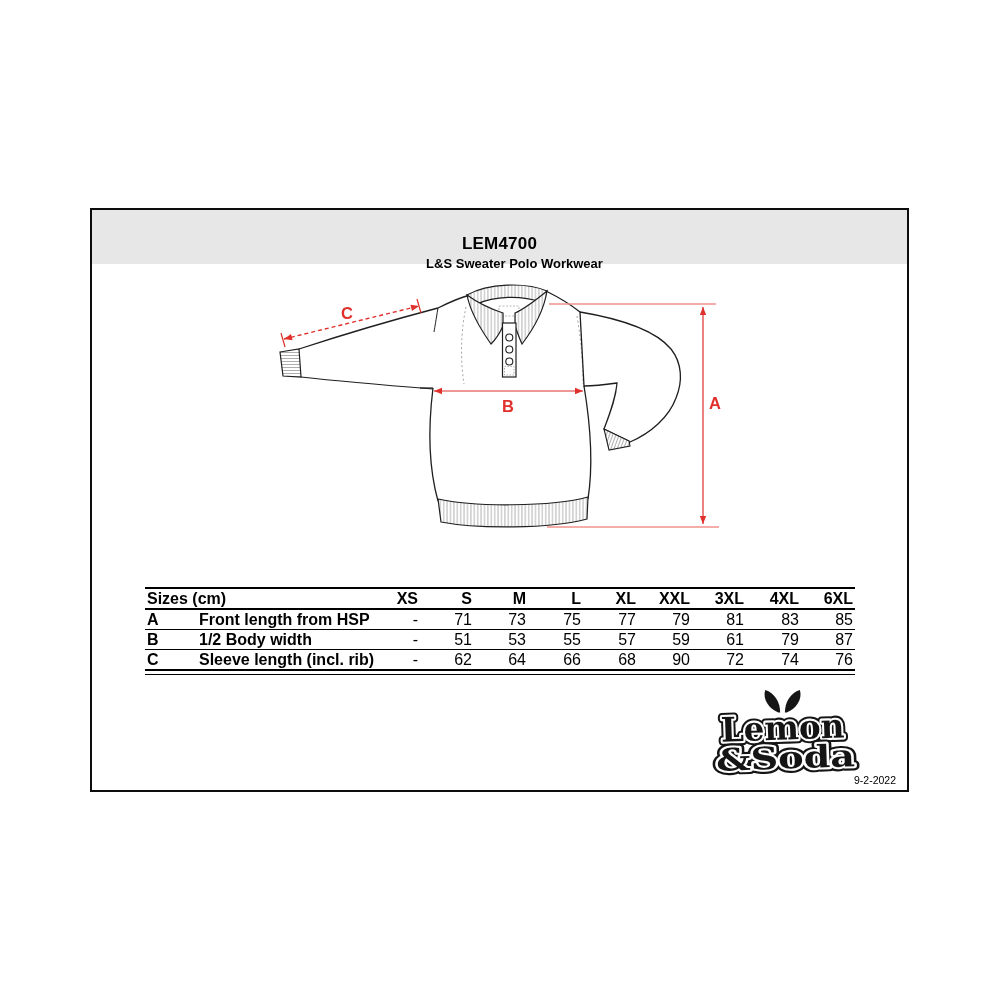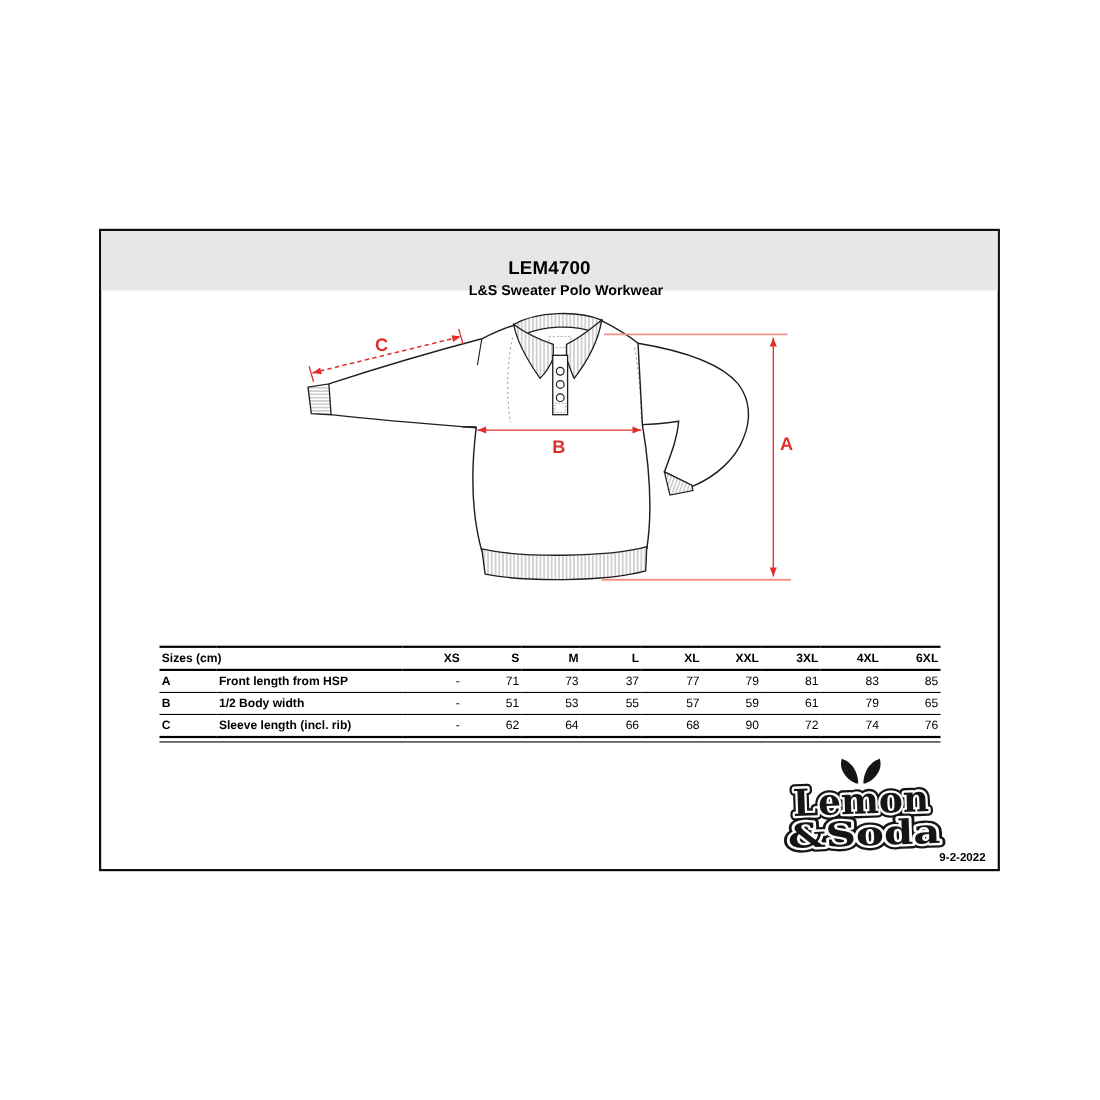--- a/index.html
+++ b/index.html
@@ -12,36 +12,36 @@
     border:2px solid #0d0d0d; background:#fff;
   }
   .band {
     position:absolute; left:0; top:0; width:815px; height:54px;
     background:#e7e7e7; text-align:center;
   }
   .title { padding-top:24px; font-size:17px; font-weight:bold; letter-spacing:0.2px; }
   .subtitle { margin-top:2px; font-size:13px; font-weight:bold;padding-left:30px; }
   .drawing { position:absolute; left:158px; top:60px; width:490px; height:300px; }
   .table-wrap { position:absolute; left:53px; top:377px; width:710px; }
-  #sizes-table { border-collapse:collapse; width:710px; font-size:11px; table-layout:fixed; }
+  #sizes-table { border-collapse:collapse; width:710px; font-size:16px; table-layout:fixed; }
   #sizes-table th, #sizes-table td {
     padding:0 2px; height:19px; vertical-align:middle; text-align:right; white-space:nowrap;
   }
   #sizes-table thead tr { border-top:2px solid #000; border-bottom:2.2px solid #000; }
   #sizes-table tbody tr { border-bottom:1.6px solid #000; }
   #sizes-table tbody tr.tol { border-bottom:none; font-style:italic; }
   #sizes-table th { font-weight:bold; }
   #sizes-table th.first { text-align:left; }
   #sizes-table td.col-letter { text-align:left; font-weight:bold; }
   #sizes-table td.col-name { text-align:left; font-weight:bold;margin-left:32px; }
   #sizes-table td.val { font-weight:normal; }
   .dbl { width:710px; border-top:1.6px solid #000; height:2.6px; border-bottom:1.3px solid #000; }
   .logo { position:absolute; left:611px; top:478px; width:160px; height:90px; }
   .date { position:absolute; left:692px; top:564px; width:112px; text-align:right;
-          font-size:10.5px; font-weight:bold; }
+          font-size:10.5px; font-weight:normal; }
   .dim-label { font-family:"Liberation Sans",sans-serif; font-size:16.5px; font-weight:bold; }
   .logo-word { font-family:"DejaVu Serif", serif; font-weight:bold; }
 </style>
 </head>
 <body>
 
 <div class="frame">
 
   <div class="band">
     <div class="title">LEM4700</div>
@@ -153,39 +153,39 @@
             <th>6XL</th>
           </tr>
         </thead>
         <tbody>
           <tr>
             <td class="col-letter">A</td>
             <td class="col-name">Front length from HSP</td>
             <td class="val">-</td>
             <td class="val">71</td>
             <td class="val">73</td>
-            <td class="val">37</td>
+            <td class="val">75</td>
             <td class="val">77</td>
             <td class="val">79</td>
             <td class="val">81</td>
             <td class="val">83</td>
             <td class="val">85</td>
           </tr>
           <tr>
             <td class="col-letter">B</td>
             <td class="col-name">1/2 Body width</td>
             <td class="val">-</td>
             <td class="val">51</td>
             <td class="val">53</td>
             <td class="val">55</td>
             <td class="val">57</td>
             <td class="val">59</td>
             <td class="val">61</td>
             <td class="val">79</td>
-            <td class="val">65</td>
+            <td class="val">87</td>
           </tr>
           <tr>
             <td class="col-letter">C</td>
             <td class="col-name">Sleeve length (incl. rib)</td>
             <td class="val">-</td>
             <td class="val">62</td>
             <td class="val">64</td>
             <td class="val">66</td>
             <td class="val">68</td>
             <td class="val">90</td>

